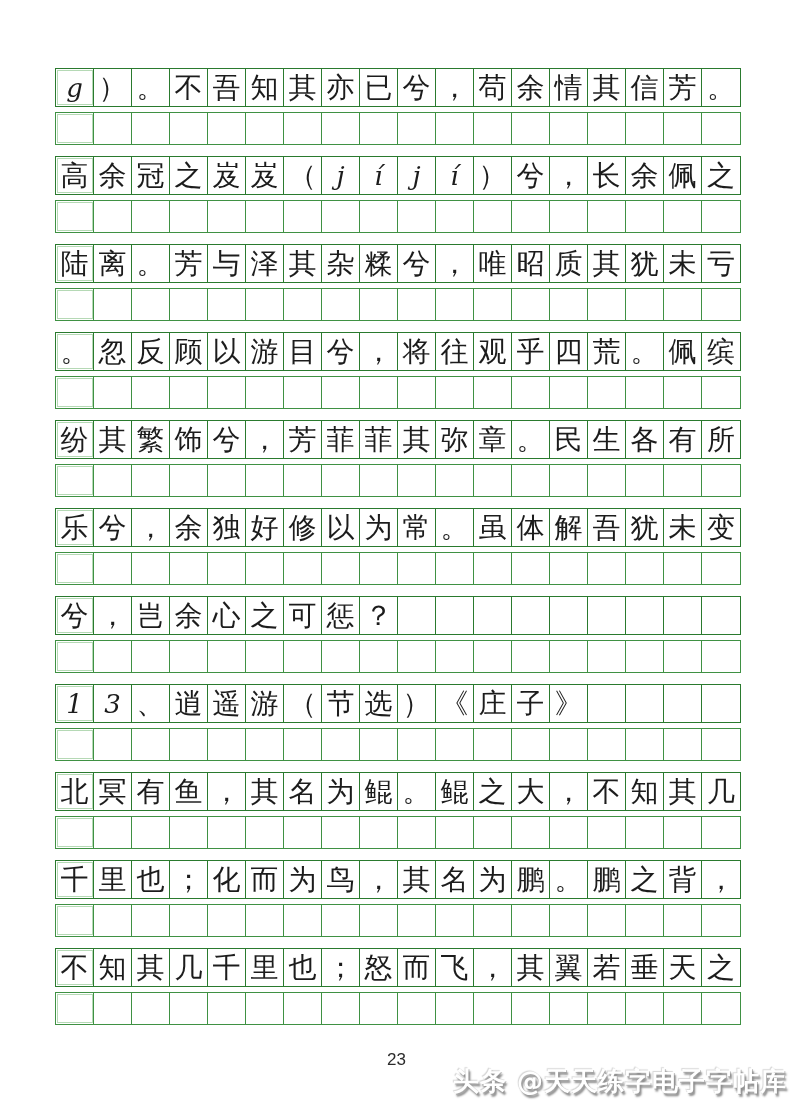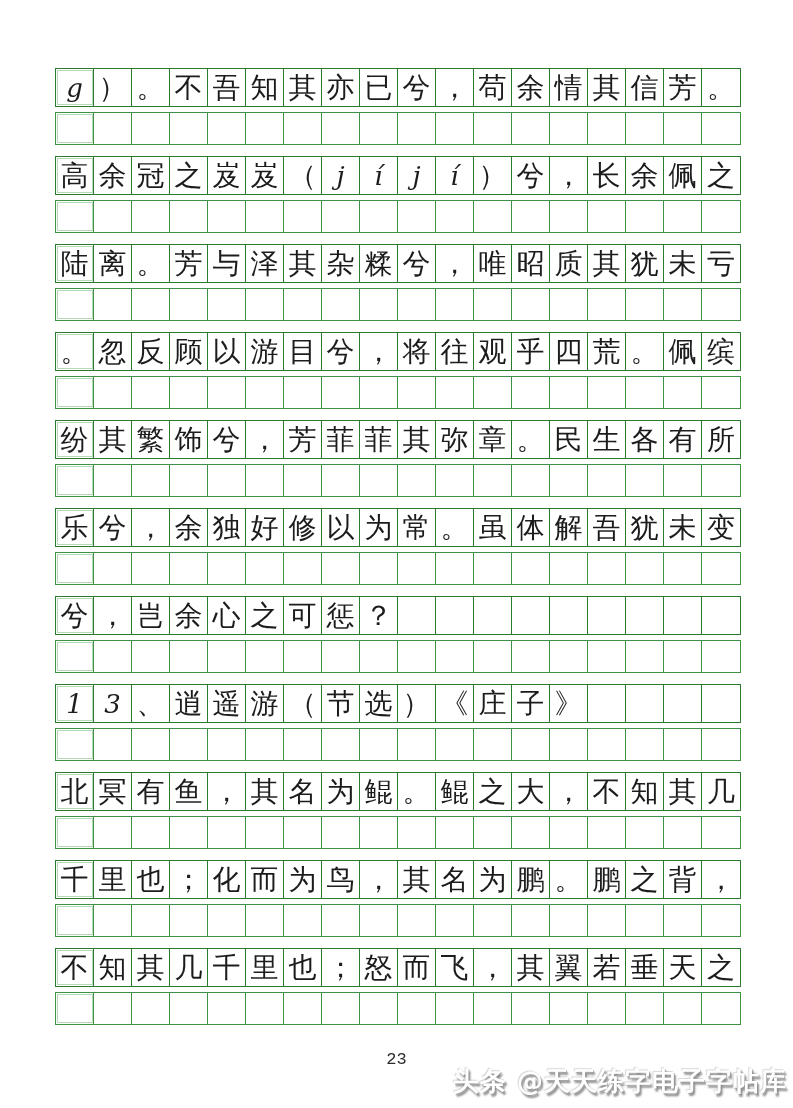--- a/index.html
+++ b/index.html
@@ -62,21 +62,21 @@
     font-family: "DejaVu Serif", "Liberation Serif", serif;
   }
   .page-number {
     position: absolute;
     left: 0;
     right: 0;
     top: 1050px;
     text-align: center;
     font-size: 17px;
     color: #2b2b2b;
-    font-family: Liberation Mono, monospace;
+    font-family: Liberation Sans, sans-serif;
   }
   .watermark {
     position: absolute;
     right: 6px;
     top: 1064px;
     font-size: 26px;
     font-weight: bold;
     letter-spacing: 1px;
     color: #ffffff;
     text-shadow: 2px 3px 2px #8e8e8e, -1px -1px 1px #d6d6d6, 1px 1px 0 #c0c0c0;

